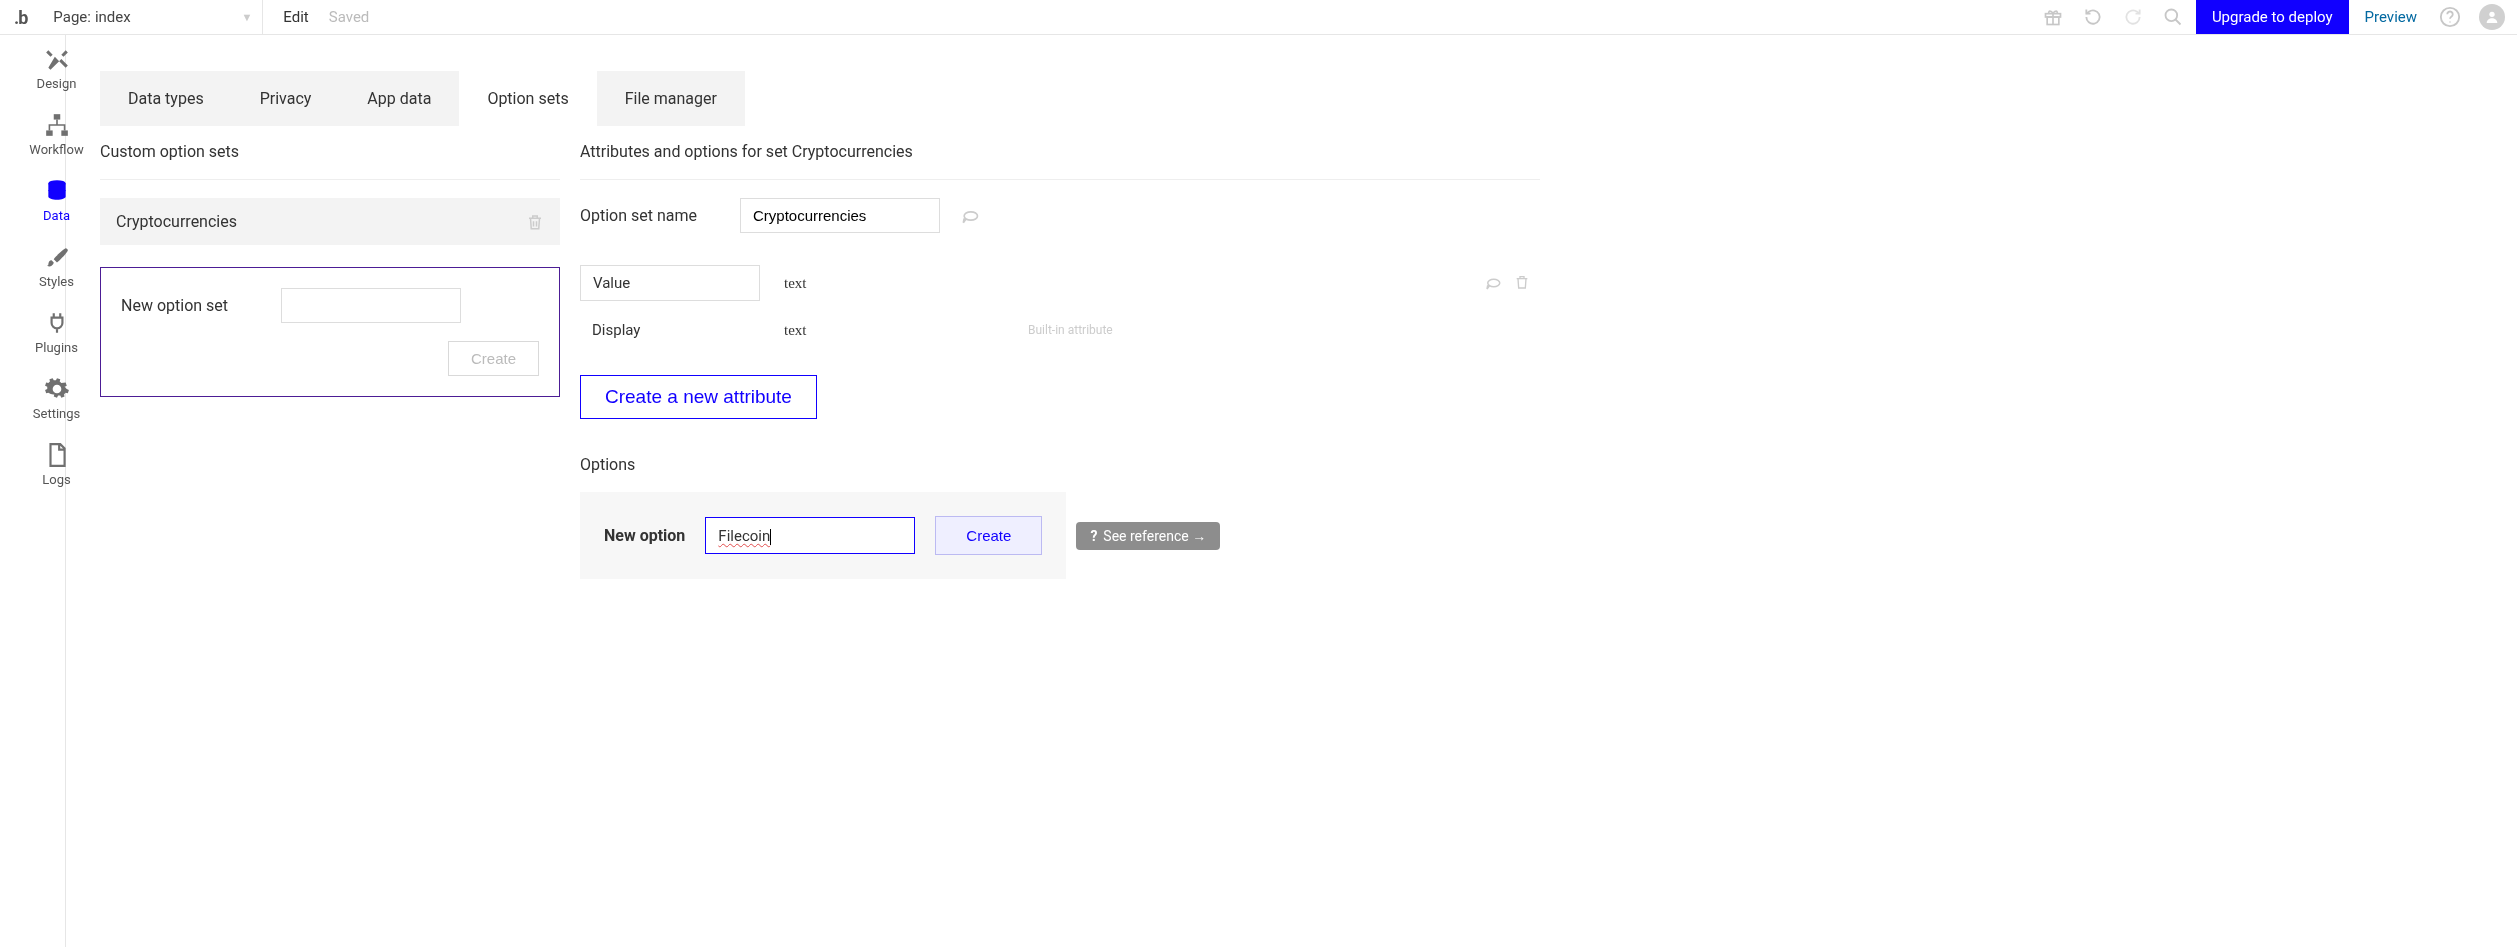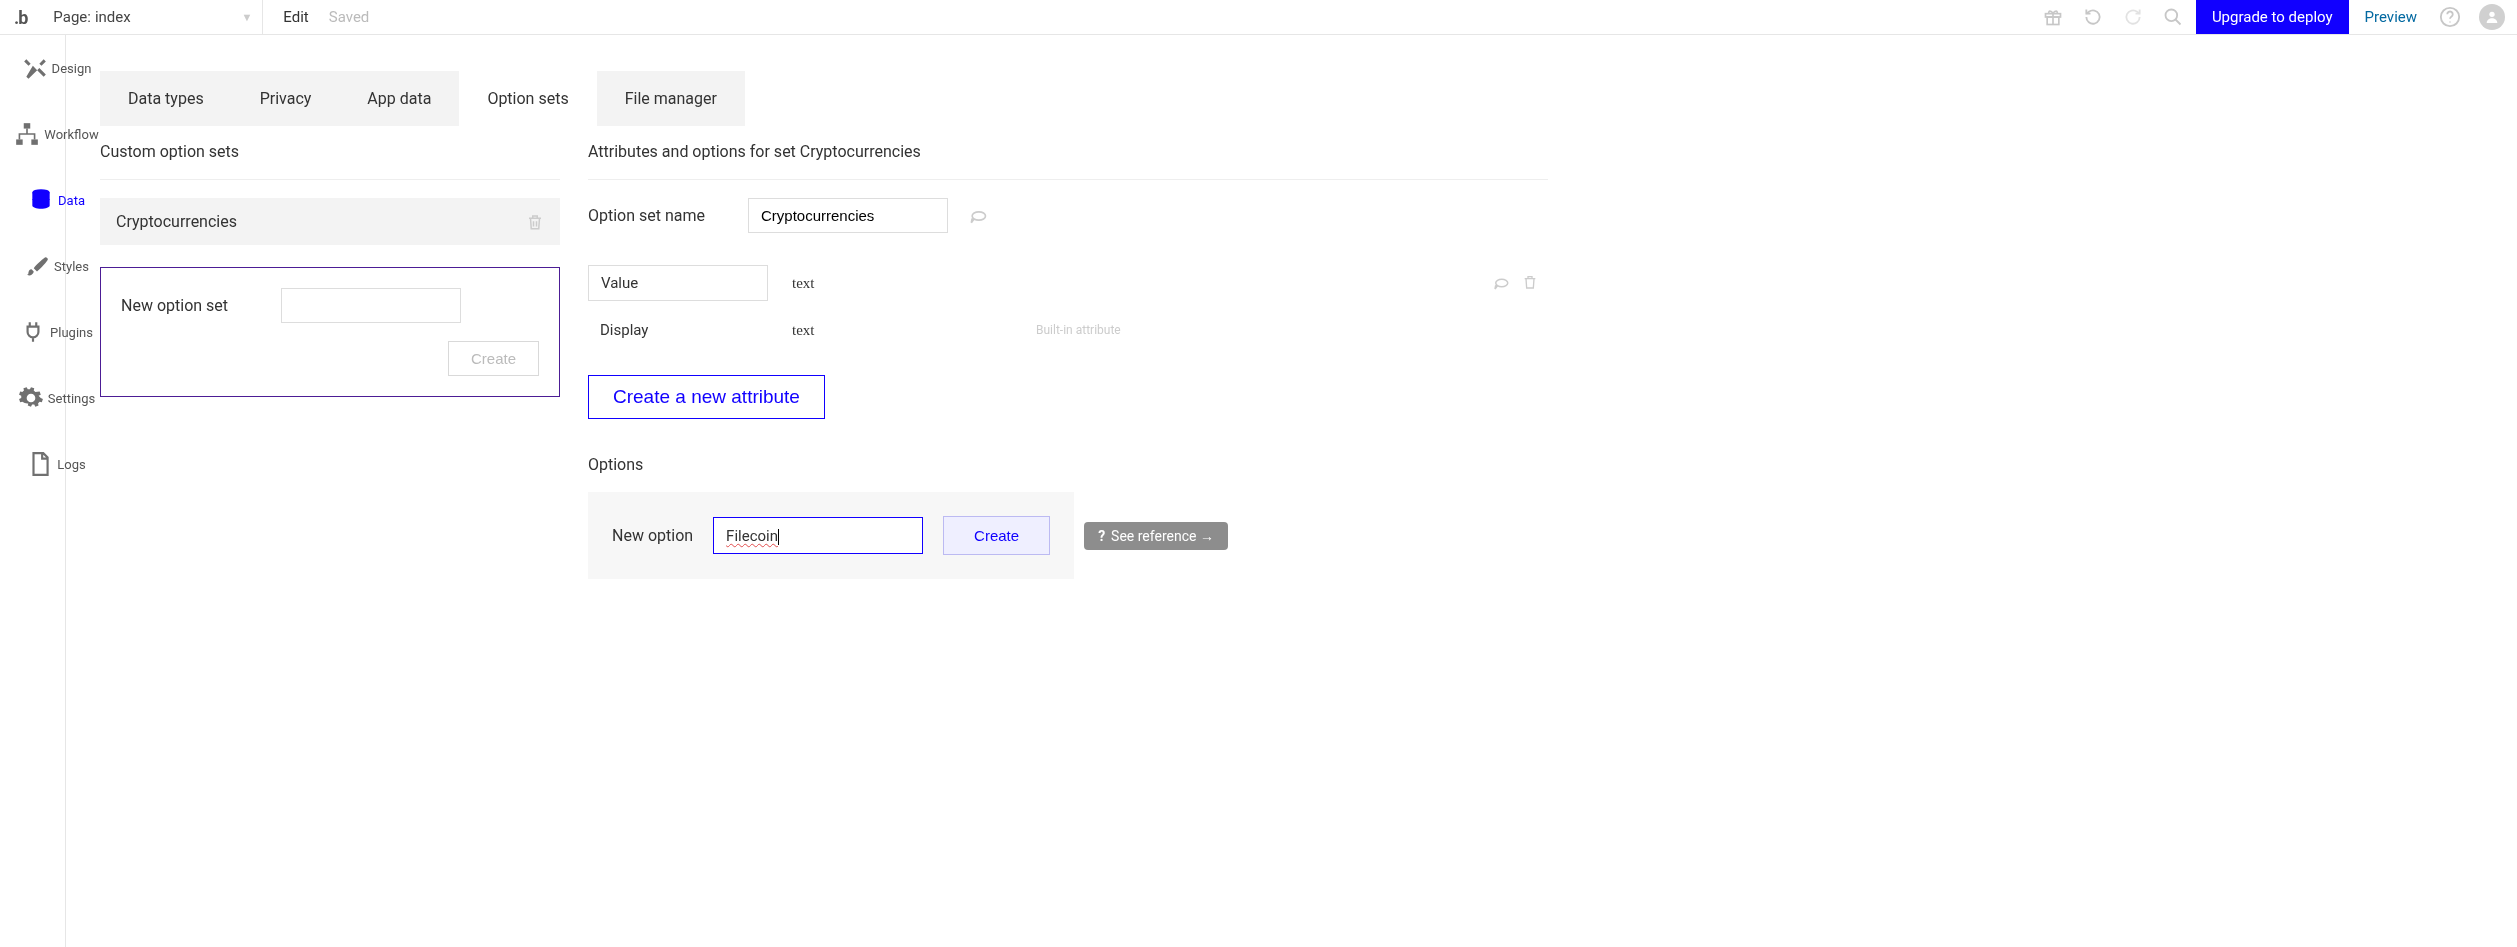--- a/index.html
+++ b/index.html
@@ -48,40 +48,40 @@
     margin: 0 6px;
   }
 
   
   .shell { display: flex; height: calc(100vh - 35px); }
   .leftnav {
     width: 66px; border-right: 1px solid #e6e6e6;
     display: flex; flex-direction: column;
   }
   .nav-item {
-    display: flex; flex-direction: row; align-items: center;
+    display: flex; flex-direction: column; align-items: center;
     justify-content: center; gap: 4px;
     height: 66px; cursor: pointer; color: #555;
     font-size: 13px;
     padding-left: 48px;
   }
   .nav-item.active { color: #1100ff; }
   .nav-item.active .nav-icon { color: #1100ff; }
   .nav-icon { color: #707070; }
 
   
   .main { flex: 1; padding: 36px 0 0 0; overflow: auto; }
   .tabs { display: flex; margin-left: 34px; }
   .tab {
     padding: 18px 28px; background: #f3f3f3; color: #333;
     font-size: 16px; cursor: pointer;
   }
   .tab.active { background: #fff; }
 
-  .panel { margin-left: 34px; margin-top: 16px; display: flex; gap: 8px; }
+  .panel { margin-left: 34px; margin-top: 16px; display: flex; gap: 0; }
   .col-left { width: 460px; margin-right: 20px; }
   .col-right { flex: 1; max-width: 960px; }
 
   .section-title { font-size: 16px; color: #333; margin-bottom: 18px; }
   .hr { border: none; border-top: 1px solid #eee; margin: 10px 0 18px 0; }
 
   .set-row {
     background: #f3f3f3; display: flex; align-items: center;
     padding: 14px 16px; font-size: 16px; margin-bottom: 22px;
   }
@@ -121,21 +121,21 @@
   .builtin { color: #ccc; font-size: 12px; margin-left: 20px; }
   .attr-icons { margin-left: auto; display: flex; gap: 12px; color: #ccc; padding-right: 10px; }
 
   .comment-bubble { color: #ccc; cursor: pointer; }
 
   .options-box {
     background: #f7f7f7; padding: 24px; margin-top: 14px;
     display: flex; align-items: center; gap: 20px;
     position: relative;
   }
-  .options-box .lbl { font-size: 16px; }
+  .options-box .lbl { font-size: 16px; font-weight: bold; }
   input.option-input {
     border: 1.5px solid #1100ff; padding: 9px 12px; font-size: 15px;
     width: 210px; outline: none; background: #fff;
   }
   .see-ref {
     position: absolute; left: calc(100% + 10px); top: 50%; transform: translateY(-50%);
     background: #8d8d8d; color: #fff; font-size: 14px;
     padding: 6px 14px; border-radius: 4px; white-space: nowrap;
     display: flex; align-items: center; gap: 6px;
   }

